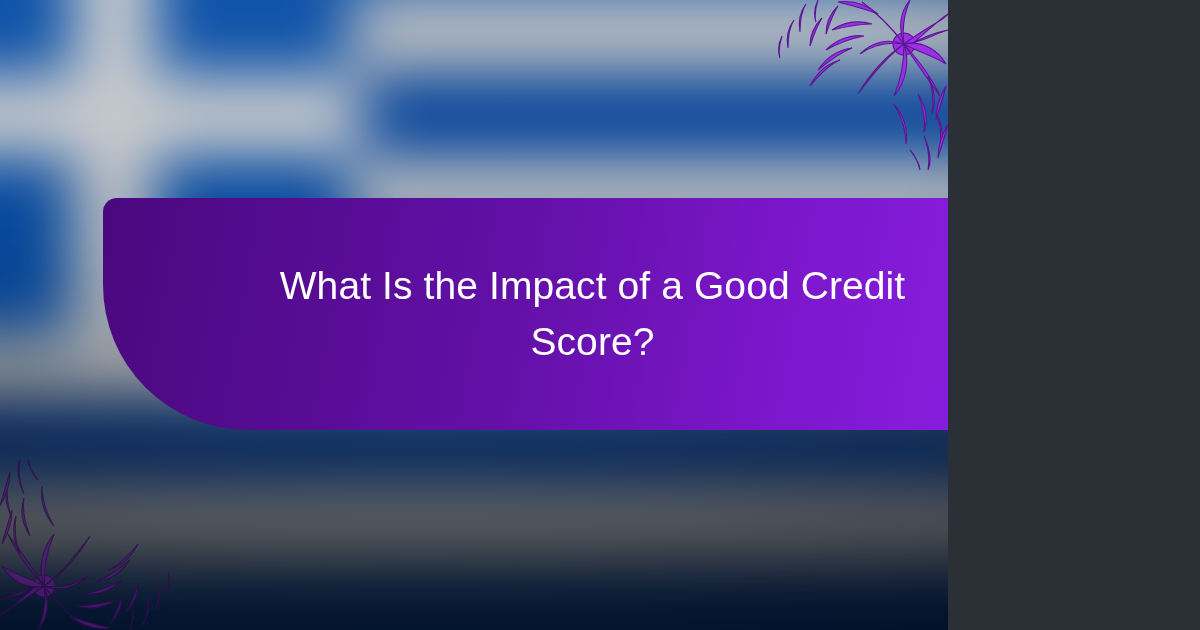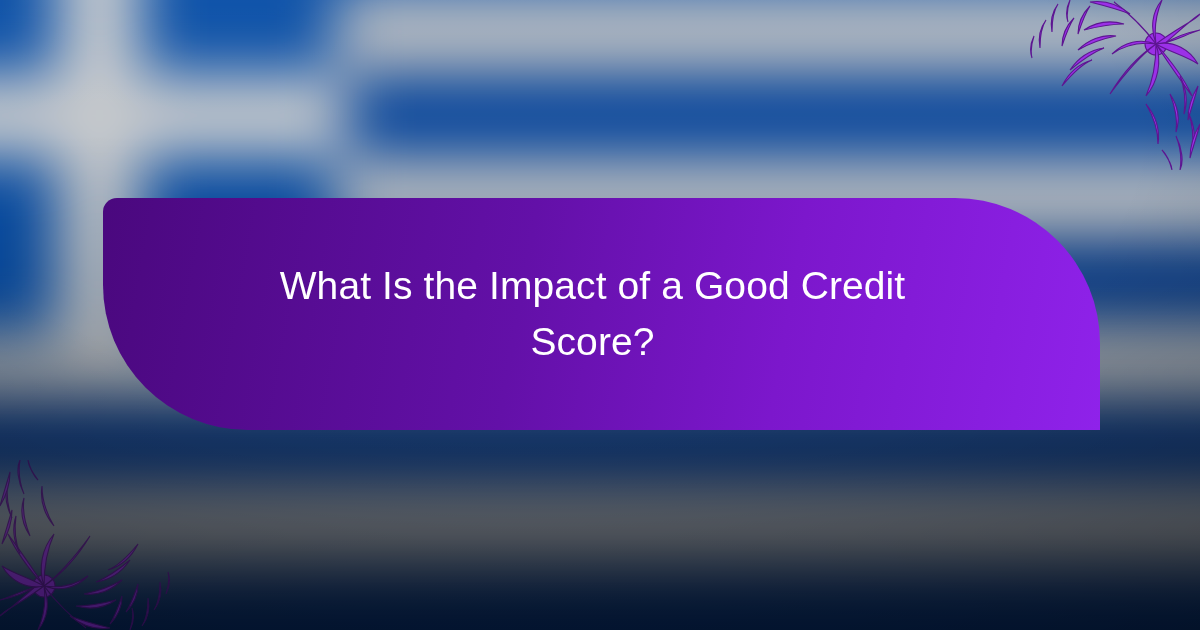--- a/index.html
+++ b/index.html
@@ -7,21 +7,21 @@
 
   html, body {
     width:1200px; height:630px;
     overflow:hidden;
     background:#2b2f36;
     font-family:"Liberation Sans", sans-serif;
   }
 
   #stage {
     position:relative;
-    width:1200px;
+    width:948px;
     height:630px;
     overflow:hidden;
   }
 
   
   .bg-wrap {
     position:absolute;
     inset:-60px;
     overflow:hidden;
   }

